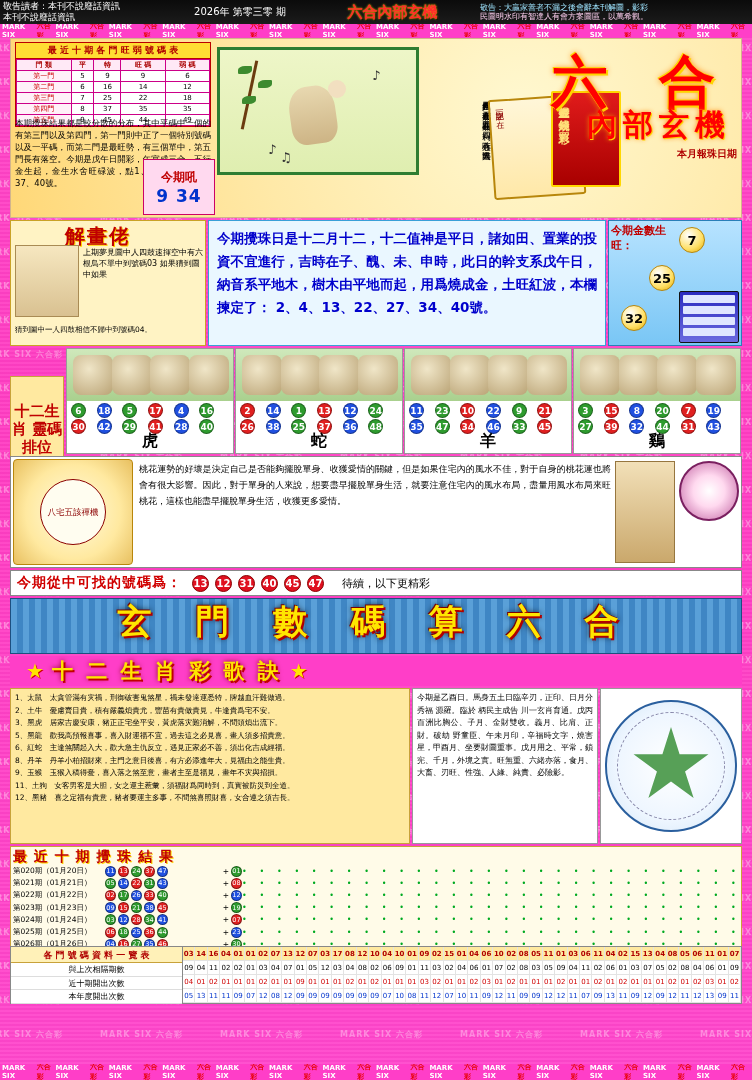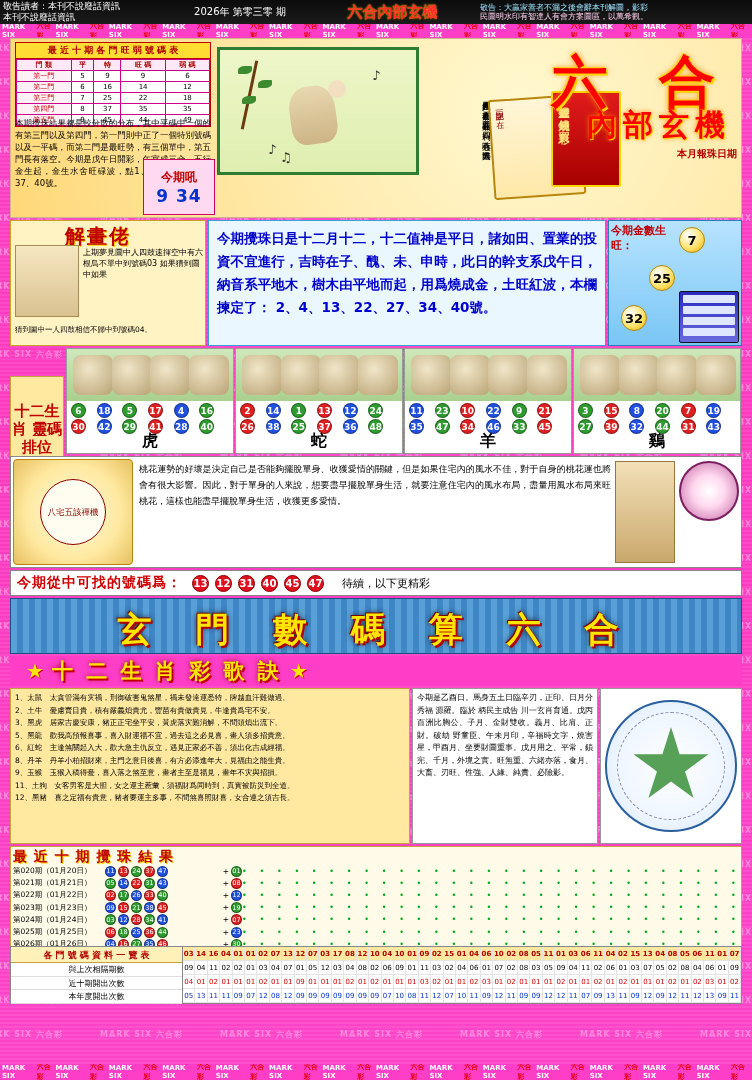--- a/index.html
+++ b/index.html
@@ -319,21 +319,21 @@
   }
   .redline .tail { margin-left:18px; font-size:11px; color:#000; }
 
   
   .banner {
     left:0; top:560px; width:732px; height:56px;
     background:
       repeating-linear-gradient(90deg, #5aa0d8 0 6px, #3f86c4 6px 12px),
       linear-gradient(180deg,#6fb4e6,#2f6fae);
     border:1px solid #1d4f80;
-    display:flex; align-items:flex-end; justify-content:center;
+    display:flex; align-items:flex-start; justify-content:center;
   }
   .banner .t {
     font-size:34px; font-weight:bold; color:#ffe600; letter-spacing:16px;
     text-shadow:2px 2px 0 #b00000, -1px -1px 0 #7a0000, 0 0 6px #000;
   }
 
   .subbanner {
     left:0; top:618px; width:732px; height:30px;
     background:#ff3ec8;
     display:flex; align-items:center; padding-left:16px; gap:8px;

